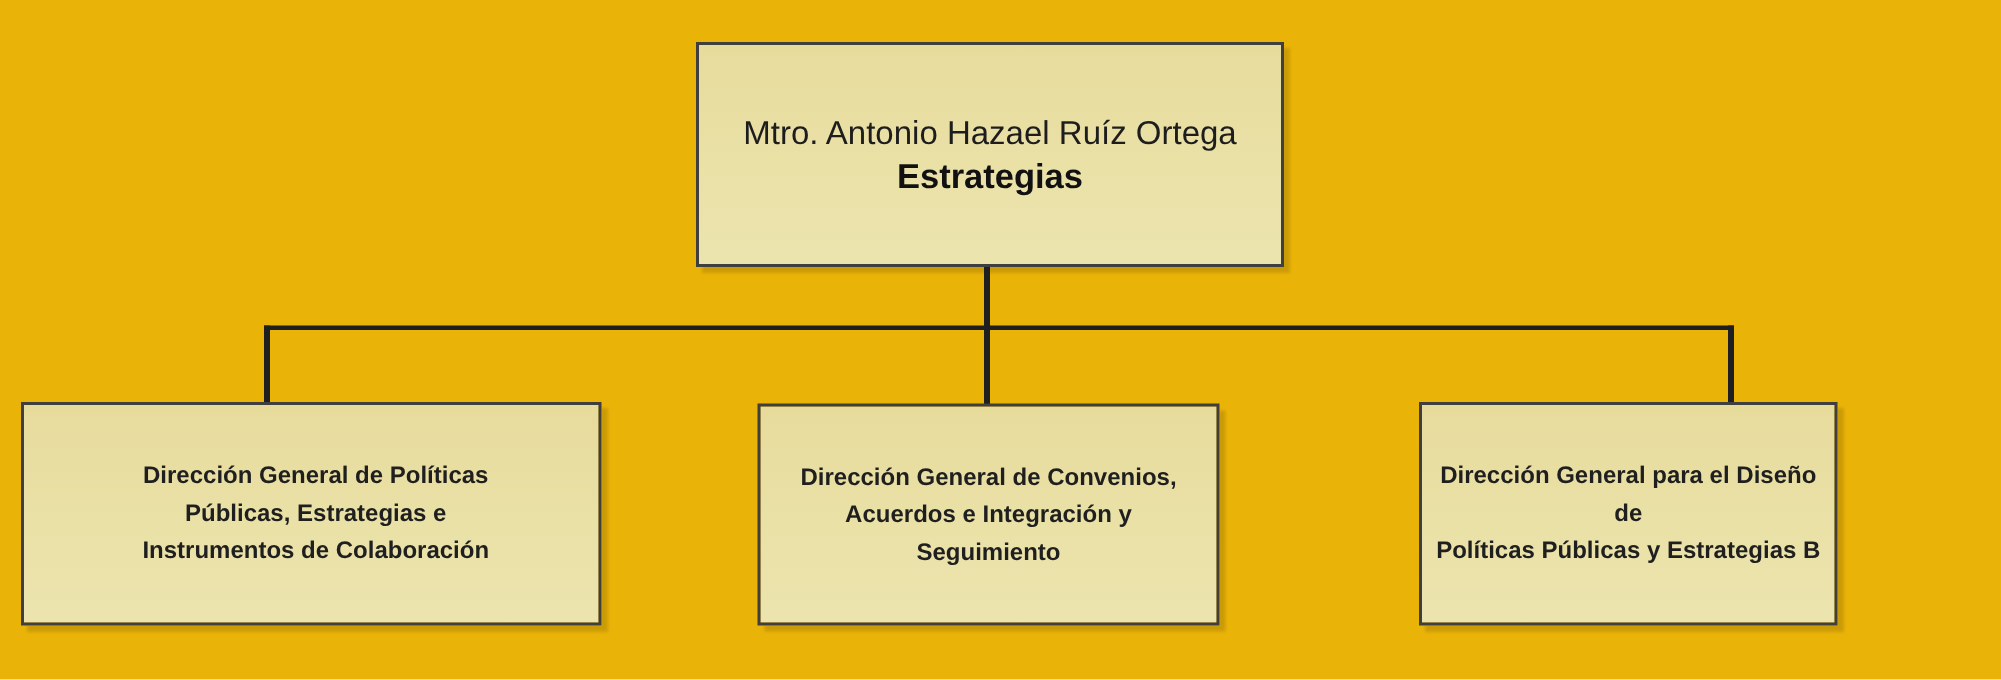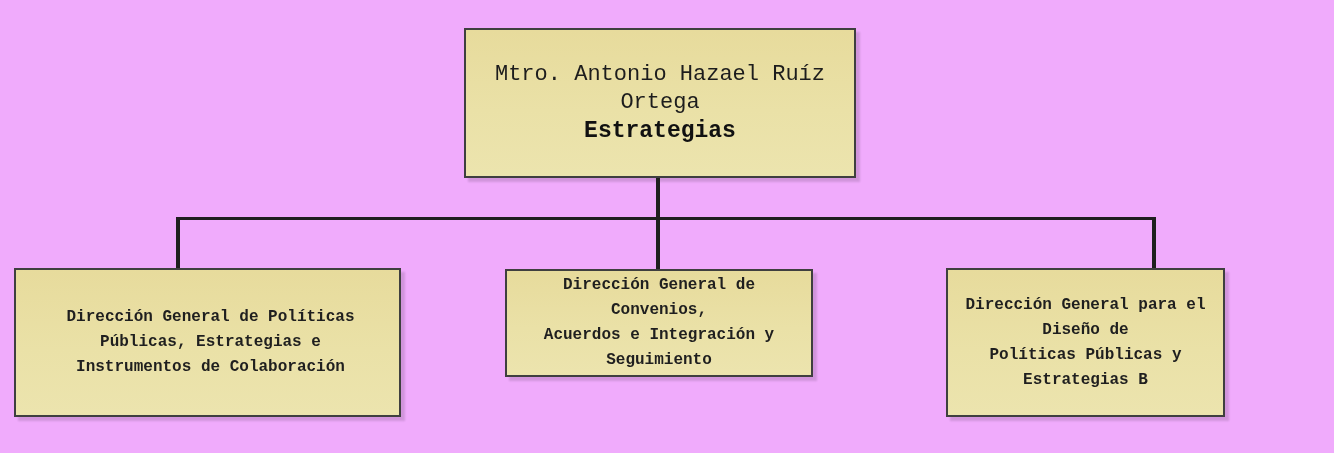--- a/index.html
+++ b/index.html
@@ -4,23 +4,23 @@
 <style>
   html, body {
     margin: 0;
     padding: 0;
     background: #ffffff;
   }
   .canvas {
     position: relative;
     width: 1334px;
     height: 453px;
-    background: #f0abfc;
+    background: #eab308;
     overflow: hidden;
-    font-family: Liberation Mono, monospace;
+    font-family: Liberation Sans, sans-serif;
   }
   .node {
     position: absolute;
     box-sizing: border-box;
     border: 2px solid #3f3f3f;
     background: linear-gradient(to bottom, #e7db9c 0%, #eae1a7 55%, #ece4ae 100%);
     box-shadow: 4px 4px 2px rgba(0, 0, 0, 0.13);
     display: flex;
     flex-direction: column;
     align-items: center;
@@ -61,21 +61,21 @@
     left: 14px;
     top: 268px;
     width: 387px;
     height: 149px;
     padding-left: 12px;
   }
   .node-child-2 {
     left: 505px;
     top: 269px;
     width: 308px;
-    height: 108px;
+    height: 148px;
   }
   .node-child-3 {
     left: 946px;
     top: 268px;
     width: 279px;
     height: 149px;
   }
   .connector {
     position: absolute;
     background: #1f1f1f;

